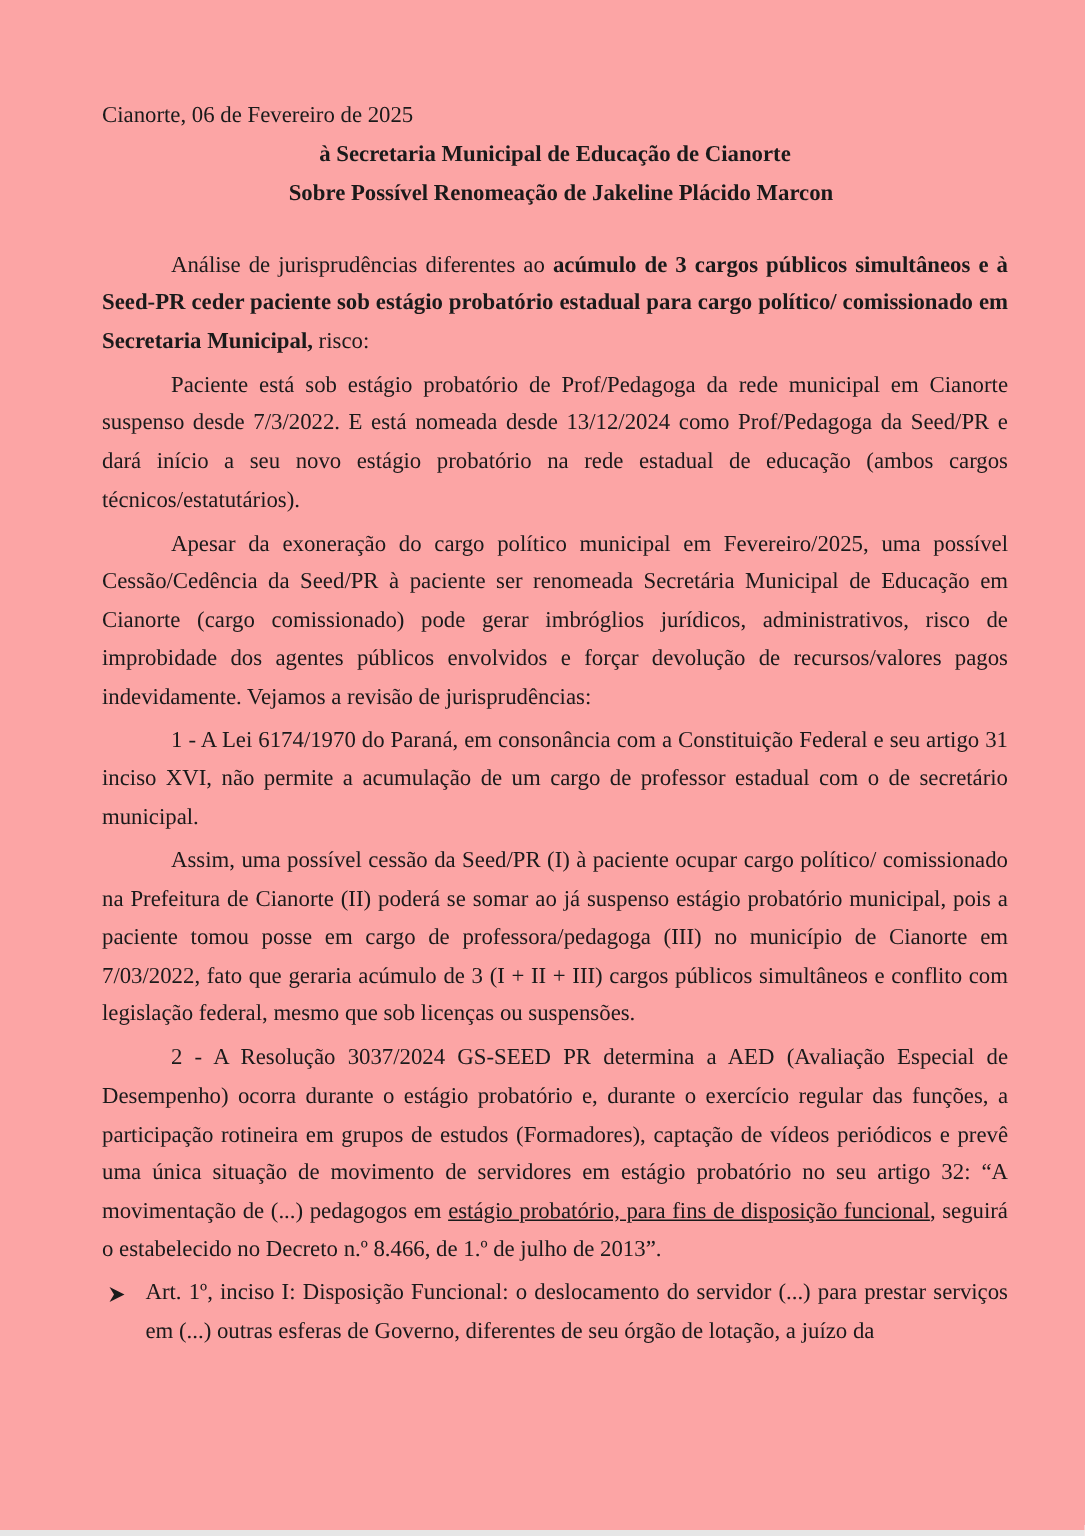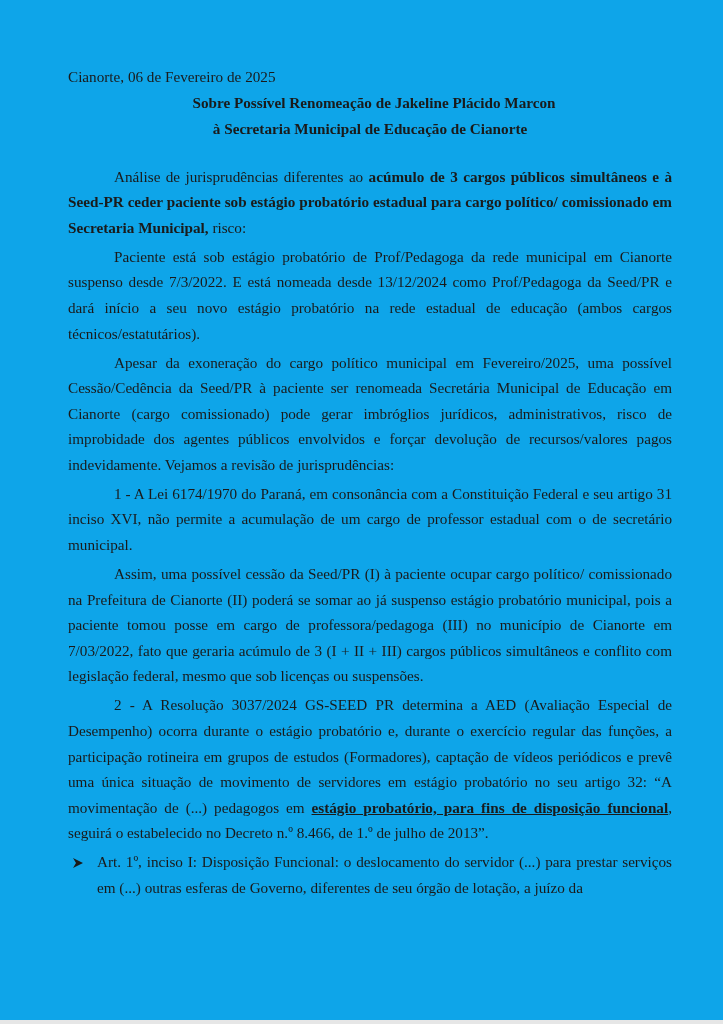--- a/index.html
+++ b/index.html
@@ -14,21 +14,21 @@
       position: relative;
       font-family: "Liberation Serif", "DejaVu Serif", serif;
       color: #1a1a1a;
     }
     .page {
       position: absolute;
       left: 0;
       top: 0;
       width: 723px;
       height: 1020px;
-      background: #0ea5e9;
+      background: #fca5a5;
     }
     .bottom-edge {
       position: absolute;
       left: 0;
       bottom: 0;
       width: 723px;
       height: 4px;
       background: #e6e6e6;
     }
     .content {
@@ -51,21 +51,21 @@
     }
     .title-1 { padding-left: 8px; }
     .spacer { height: 22px; }
     .para {
       margin: 0 0 3.4px 0;
       text-align: justify;
       text-indent: 46px;
     }
     .para b { font-weight: bold; }
     .para u.bold-u {
-      font-weight: bold;
+      font-weight: normal;
       text-decoration: underline;
     }
     .bullet-item {
       position: relative;
       margin: 0;
       padding-left: 29px;
       text-align: justify;
     }
     .bullet-icon {
       position: absolute;
@@ -77,22 +77,22 @@
     .bullet-icon svg { vertical-align: middle; }
   </style>
 </head>
 <body>
 
 <div class="page">
   <div class="content">
 
     <p class="date-line">Cianorte, 06 de Fevereiro de 2025</p>
 
+    <p class="title">à Secretaria Municipal de Educação de Cianorte</p>
     <p class="title title-1">Sobre Possível Renomeação de  Jakeline Plácido Marcon</p>
-    <p class="title">à Secretaria Municipal de Educação de Cianorte</p>
 
     <div class="spacer"></div>
 
     <p class="para"><span>Análise de jurisprudências diferentes ao </span><b>acúmulo de 3 cargos públicos simultâneos e à Seed-PR ceder paciente sob estágio probatório estadual para cargo político/ comissionado em Secretaria Municipal,</b><span> risco:</span></p>
 
     <p class="para">Paciente está sob estágio probatório de Prof/Pedagoga da rede municipal em Cianorte suspenso desde 7/3/2022. E está nomeada desde 13/12/2024 como Prof/Pedagoga da Seed/PR e dará início a seu novo estágio probatório na rede estadual de educação (ambos cargos técnicos/estatutários).</p>
 
     <p class="para">Apesar da exoneração do cargo político municipal em Fevereiro/2025, uma possível Cessão/Cedência da Seed/PR à paciente ser renomeada Secretária Municipal de Educação em Cianorte (cargo comissionado) pode gerar imbróglios jurídicos, administrativos, risco de improbidade dos agentes públicos envolvidos e forçar devolução de recursos/valores pagos indevidamente. Vejamos a revisão de jurisprudências:</p>
 
     <p class="para">1 - A Lei 6174/1970 do Paraná, em consonância com a Constituição Federal e seu artigo 31 inciso XVI, não permite a acumulação de um cargo de professor estadual com o de secretário municipal.</p>

